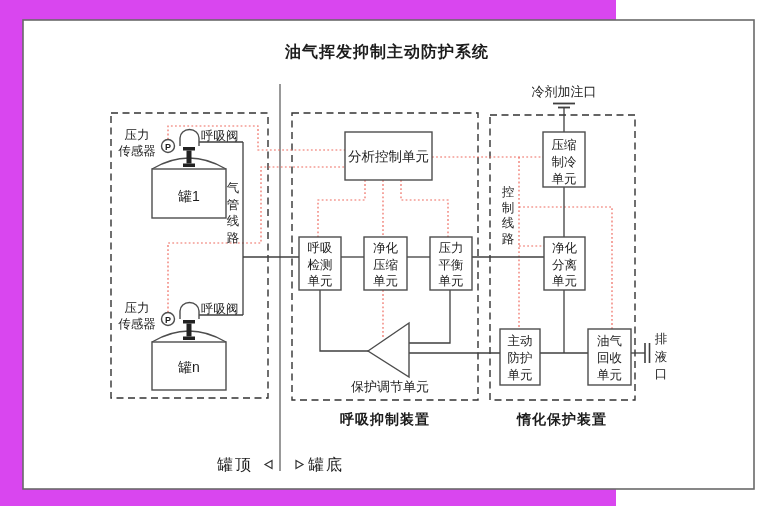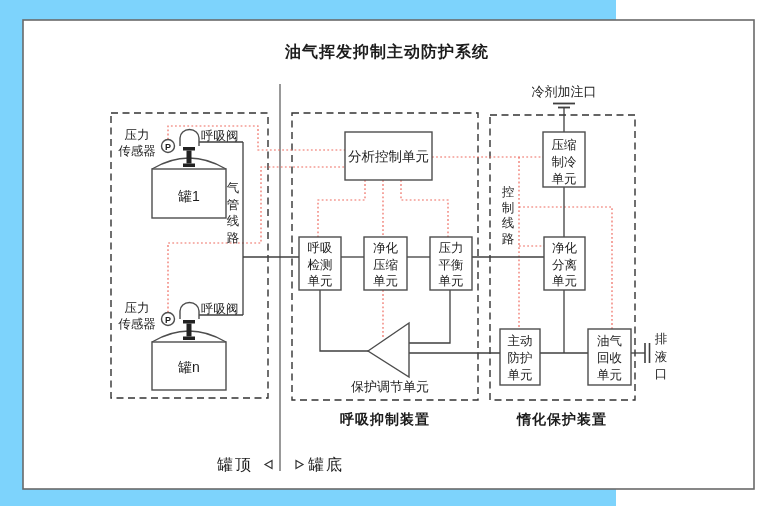--- a/index.html
+++ b/index.html
@@ -1,16 +1,16 @@
 <!DOCTYPE html>
 <html><head>
 <meta charset="utf-8">
 <style>
   html, body { margin:0; padding:0; background:#ffffff; }
-  .stage { position:relative; width:616px; height:506px; background:#7dd3fc; }
+  .stage { position:relative; width:616px; height:506px; background:#d946ef; }
   svg text {
     font-family:"Liberation Sans","DejaVu Sans",sans-serif;
     fill:#1c1c1c;
     font-size:12.5px;
   }
   svg text.title { font-size:16px; font-weight:bold; letter-spacing:1px; }
   svg text.section { font-size:14px; font-weight:bold; letter-spacing:1px; }
   svg text.big { font-size:16px; letter-spacing:2px; }
   svg text.unit { font-size:12.5px; }
   svg text.small-p { font-size:9px; font-weight:bold; }

